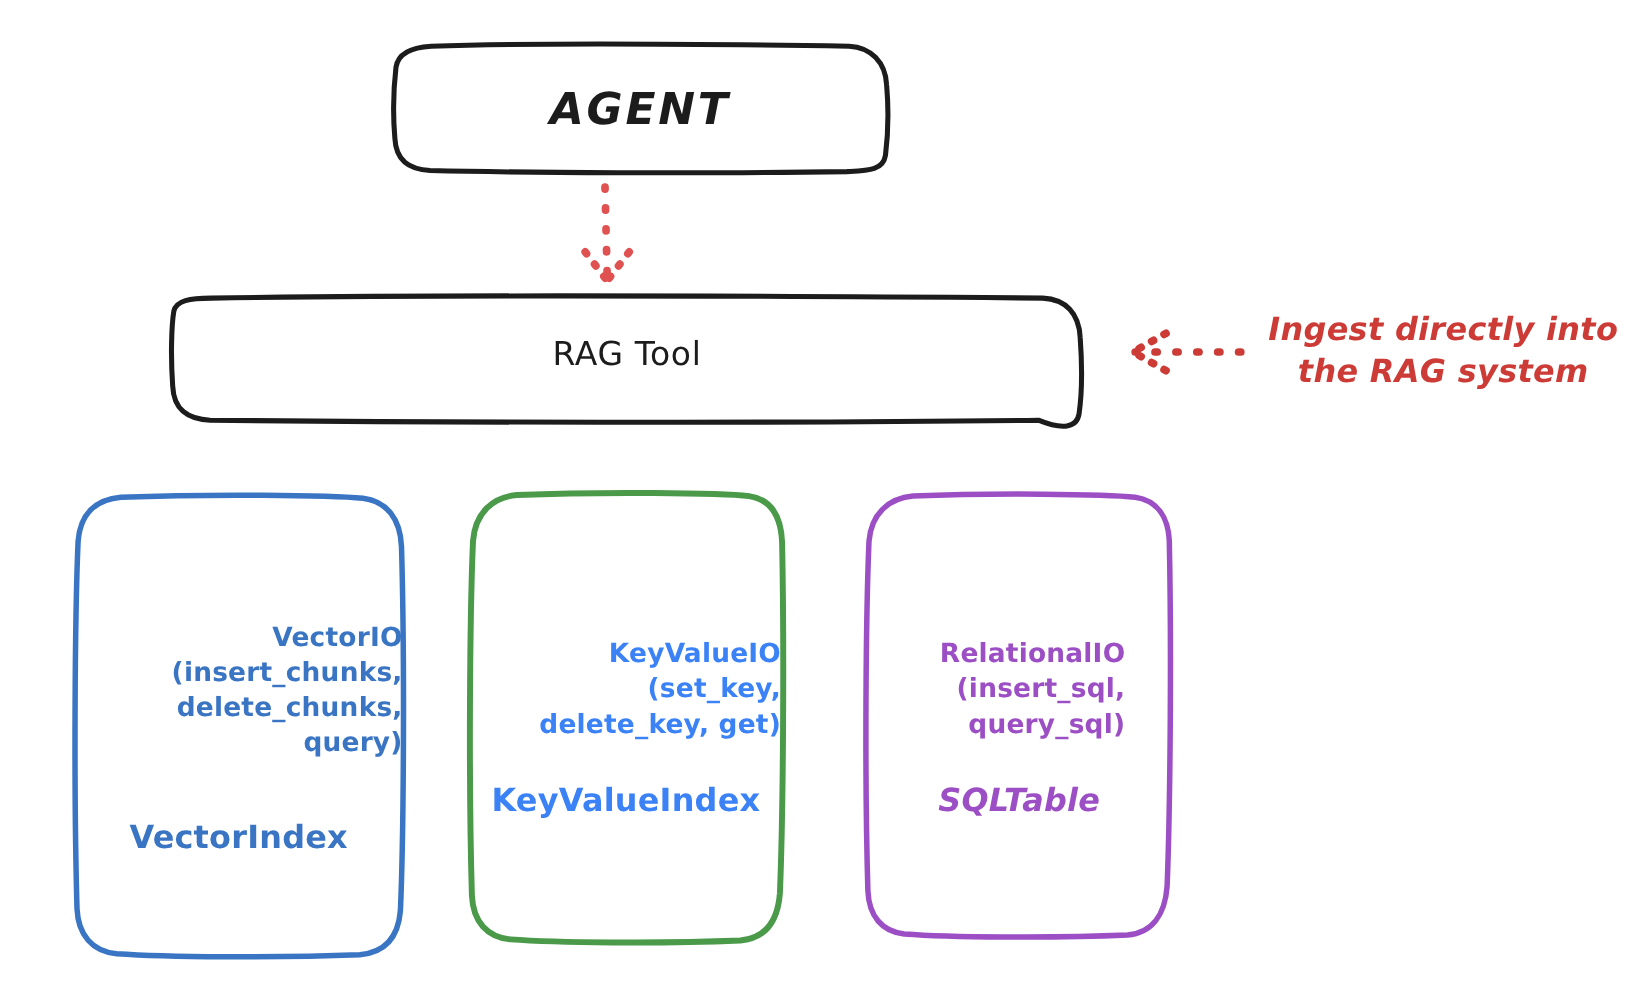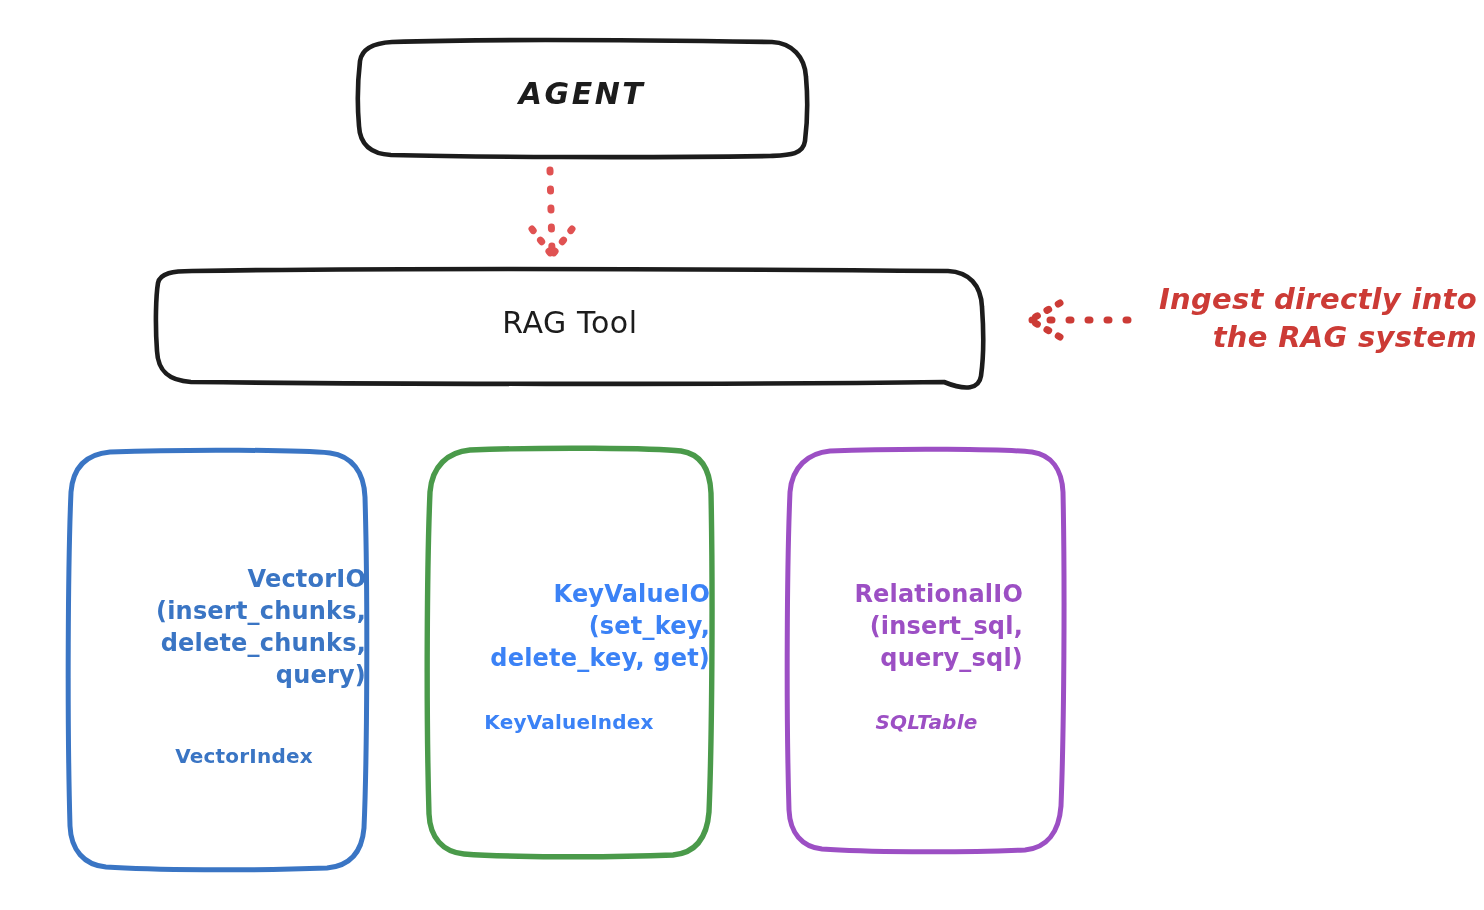--- a/index.html
+++ b/index.html
@@ -31,21 +31,21 @@
     line-height: 1.30;
     pointer-events: none;
     font-family: "DejaVu Sans", sans-serif;
   }
 
   
   #agent-label {
     left: 358px;
     top: 74px;
     width: 448px;
-    font-size: 30px;
+    font-size: 40px;
     font-style: italic;
     font-weight: 700;
     letter-spacing: 2.5px;
     color: #1c1c1c;
   }
 
   
   #ragtool-label {
     left: 157px;
     top: 303px;
@@ -64,51 +64,51 @@
     font-size: 24px;
     font-weight: 600;
     letter-spacing: 0.2px;
     white-space: pre-line;
     pointer-events: none;
     margin-top: 30px;
   }
   .provider-sub {
     position: absolute;
     text-align: center;
-    font-size: 20px;
+    font-size: 29px;
     font-weight: 600;
     letter-spacing: 0.2px;
     pointer-events: none;
   }
 
   #vectorio-text, #vectorindex-text { color: #3a75c4; }
   #keyvalueio-text, #keyvalueindex-text { color: #3b82f6; }
   #relationalio-text, #sqltable-text { color: #9c4fc4; }
 
   #vectorio-text     { left: 68px;  top: 533px; width: 298px; }
-  #vectorindex-text  { left: 68px;  top: 744px; width: 298px; padding-left: 27px; }
+  #vectorindex-text  { left: 68px;  top: 744px; width: 298px; }
 
   #keyvalueio-text   { left: 428px; top: 548px; width: 282px; }
   #keyvalueindex-text{ left: 428px; top: 710px; width: 282px; }
 
   #relationalio-text { left: 750px; top: 548px; width: 273px; }
   #sqltable-text     { left: 790px; top: 710px; width: 273px; font-style: italic; }
 
   
   #annotation-text {
     position: absolute;
     left: 1147px;
     top: 281px;
     width: 330px;
     color: #cc3b36;
     font-size: 29px;
     font-weight: 600;
     font-style: italic;
     line-height: 1.30;
-    text-align: right;
+    text-align: center;
     white-space: pre-line;
     letter-spacing: 0.3px;
     pointer-events: none;
   }
 </style>
 </head>
 <body>
 
 <svg id="canvas" viewBox="0 0 1484 910" xmlns="http://www.w3.org/2000/svg">
 

